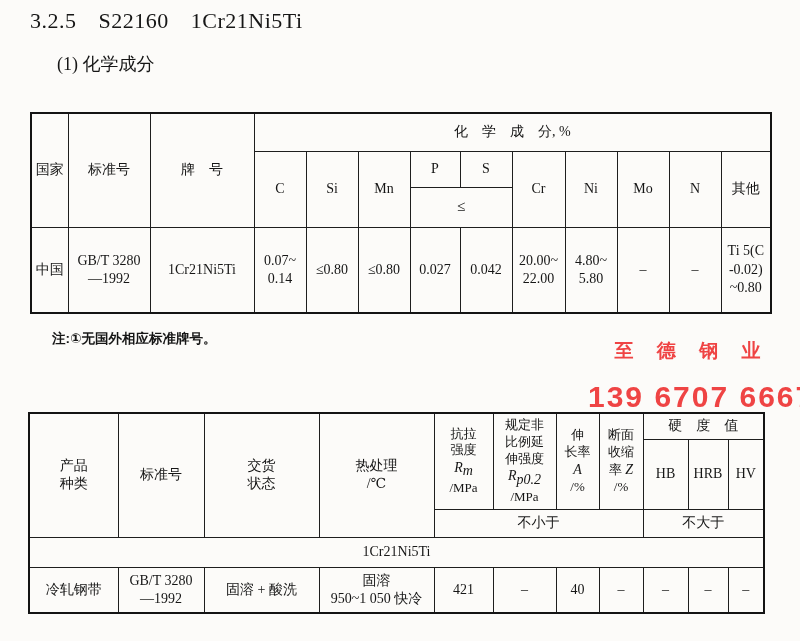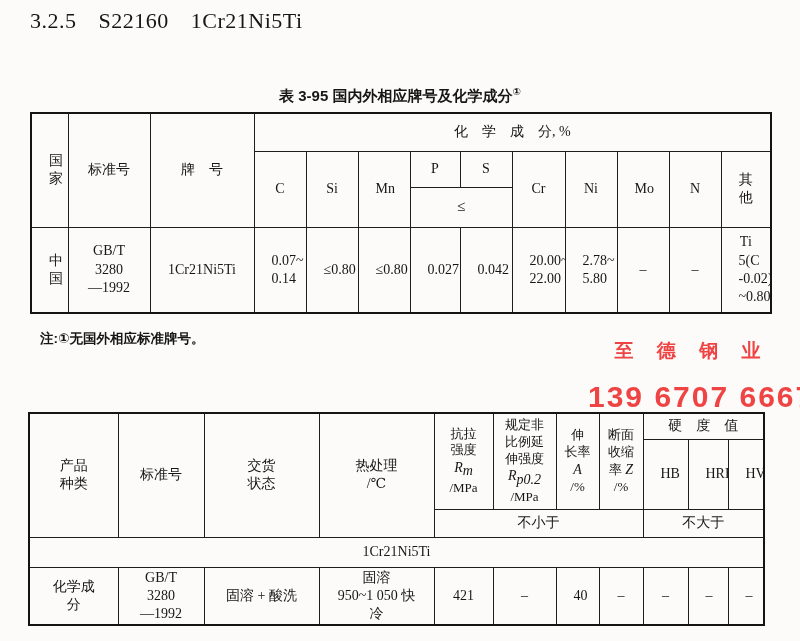--- a/index.html
+++ b/index.html
@@ -22,36 +22,36 @@
 
   .caption {
     font-family:"Liberation Sans","DejaVu Sans",sans-serif;
     font-weight:bold; font-size:15px; text-align:center; white-space:nowrap;
   }
   #cap1 { left:30px; top:86px; width:740px; }
   #cap2 { left:28px; top:384px; width:735px; }
   .sup { font-size:10px; vertical-align:super; }
 
   #note {
-    left:40px; top:330px; font-size:13.5px; font-weight:bold;
+    left:52px; top:330px; font-size:13.5px; font-weight:bold;
     font-family:"Liberation Sans","DejaVu Sans",sans-serif;
   }
 
   #watermark {
     left:588px; top:338px; width:208px; text-align:center;
     font-family:"Liberation Sans","DejaVu Sans",sans-serif;
     color:#ef4444; user-select:none;font-weight:bold;
   }
   #watermark .w1 { font-size:19px; letter-spacing:9px; white-space:nowrap; }
   #watermark .w2 { font-size:30px; letter-spacing:2px; margin-top:16px; white-space:nowrap; }
 
   table { border-collapse:collapse; table-layout:fixed; position:absolute; }
   td {
     border:1.5px solid #1e1e1e; text-align:center; vertical-align:middle;
-    font-size:14px; line-height:1.3; padding:1px 17px; overflow:hidden;
+    font-size:14px; line-height:1.3; padding:1px 2px; overflow:hidden;
   }
   table.sheet { border:2.5px solid #141414; }
   .ml { white-space:pre-line; }
 
   #table1 { left:30px; top:112px; width:740px; }
   #table1 .r1 { height:38px; }
   #table1 .r2 { height:36px; }
   #table1 .r3 { height:40px; }
   #table1 .r4 { height:86px; }
   #table1 .le { font-size:15px; }
@@ -68,24 +68,22 @@
 </style>
 </head>
 <body>
 
 <div id="page">
 
   <div id="heading" class="abs">
     <span>3.2.5</span><span>S22160</span><span>1Cr21Ni5Ti</span>
   </div>
 
-
-  <div id="cap1" class="abs caption">
-    <span>表 3-95  国内外相应牌号及化学成分</span><span class="sup">①</span>
-  </div>
+  <div id="s1" class="abs">(1) 化学成分</div>
+
 
   <table id="table1" class="sheet">
     <colgroup>
       <col style="width:37px">
         <col style="width:82px">
         <col style="width:104px">
       <col style="width:52px">
         <col style="width:52px">
         <col style="width:52px">
       <col style="width:50px">
@@ -124,21 +122,21 @@
 —1992</td>
       <td>1Cr21Ni5Ti</td>
       <td class="ml">0.07~
 0.14</td>
       <td>≤0.80</td>
       <td>≤0.80</td>
       <td>0.027</td>
       <td>0.042</td>
       <td class="ml">20.00~
 22.00</td>
-      <td class="ml">2.78~
+      <td class="ml">4.80~
 5.80</td>
       <td>–</td>
       <td>–</td>
       <td class="ml">Ti 5(C
 -0.02)
 ~0.80</td>
     </tr>
   </tbody>
     </table>
 
@@ -207,21 +205,21 @@
       <td>HV</td>
     </tr>
     <tr class="r3">
       <td colspan="4">不小于</td>
       <td colspan="3">不大于</td>
     </tr>
     <tr class="r4">
       <td colspan="11">1Cr21Ni5Ti</td>
     </tr>
     <tr class="r5">
-      <td>化学成分</td>
+      <td>冷轧钢带</td>
       <td class="ml">GB/T 3280
 —1992</td>
       <td>固溶 + 酸洗</td>
       <td class="ml">固溶
 950~1 050 快冷</td>
       <td>421</td>
       <td>–</td>
       <td>40</td>
       <td>–</td>
       <td>–</td>

